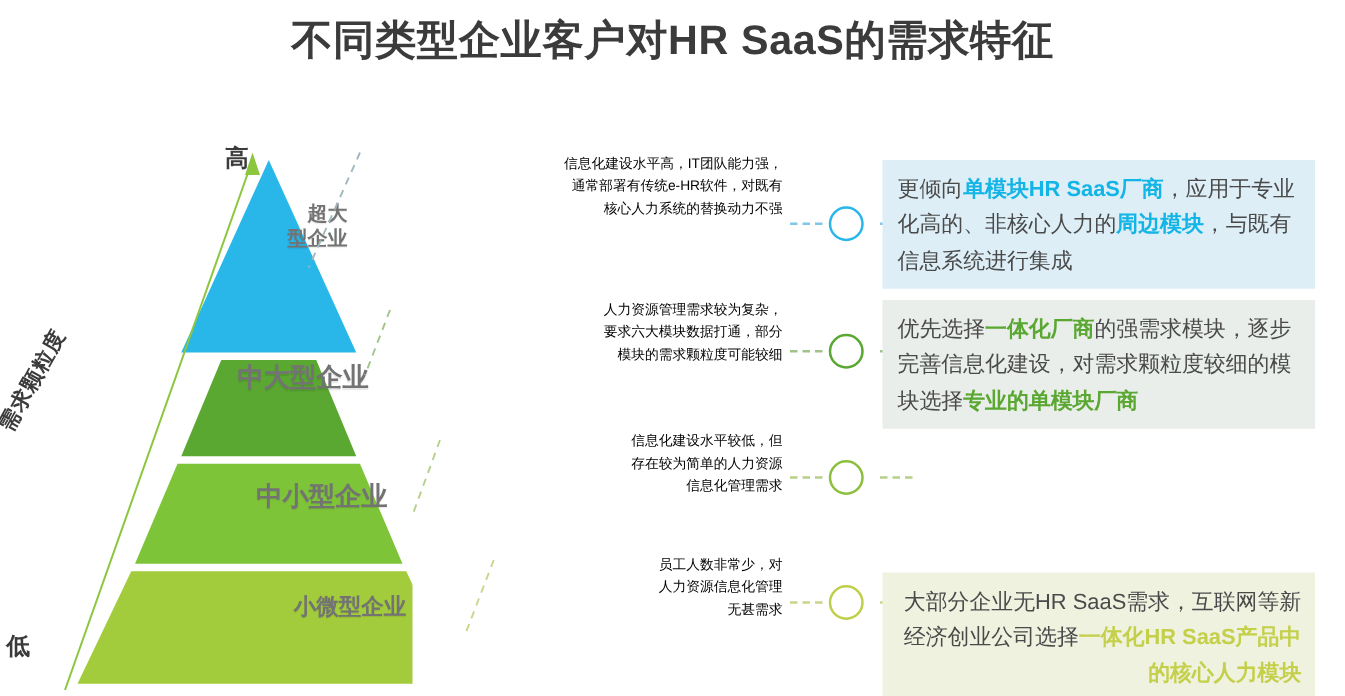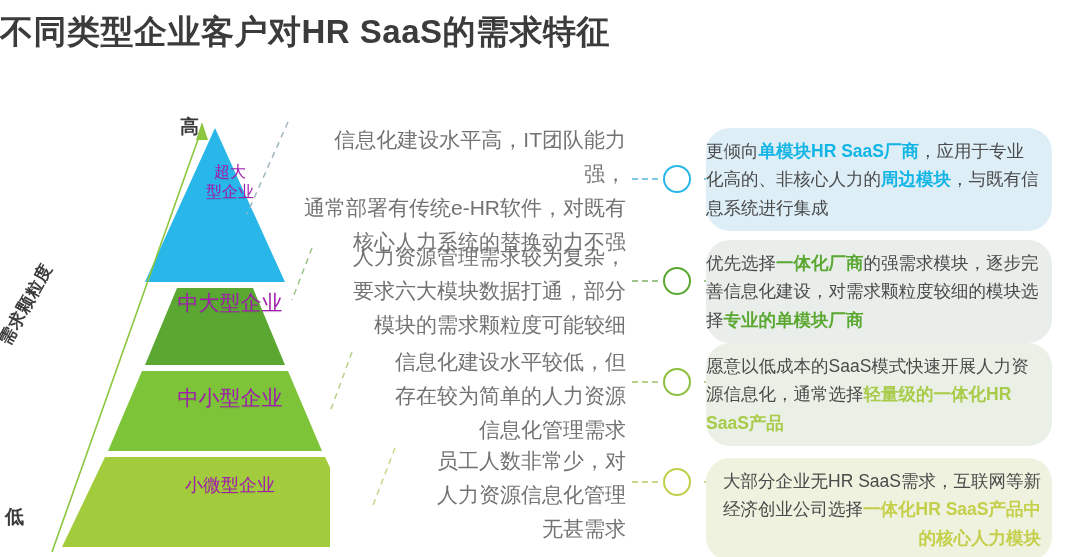--- a/index.html
+++ b/index.html
@@ -13,41 +13,42 @@
   #page {
     position: relative;
     width: 1076px; height: 557px;
     background: #ffffff;
   }
 
   
   .title {
     position: absolute;
     top: 8px; left: 0; width: 1076px;
+    text-align: center;
     font-size: 33px;
     font-weight: bold;
     color: #3b3b3b;
     letter-spacing: 0.5px;
     line-height: 48px;
     white-space: nowrap;
   }
 
   
   .pyramid-area {
     position: absolute;
     left: 0; top: 100px;
     width: 330px; height: 457px;
   }
   .pyr-svg { position: absolute; left: 0; top: 0; }
 
   .tier-label {
     position: absolute;
-    color: #a21caf;
-    font-weight: normal;
-    text-align: center;
+    color: #737373;
+    font-weight: bold;
+    text-align: right;
     line-height: 1.22;
     text-shadow: 0 1px 1px rgba(0,0,0,0.10);
     white-space: pre-line;
     pointer-events: none;
   }
   .tier-label-1 { left: 182px; top: 62px; width: 96px; font-size: 16px; }
   .tier-label-2 { left: 165px; top: 190px; width: 130px; font-size: 21px; }
   .tier-label-3 { left: 150px; top: 285px; width: 160px; font-size: 21px; }
   .tier-label-4 { left: 135px; top: 375px; width: 190px; font-size: 18px; }
 
@@ -90,36 +91,35 @@
     width: 28px; height: 28px;
     border-radius: 50%;
     border: 2px solid #29b6e8;
     background: transparent;
   }
 
   
   .mid-text {
     position: absolute;
     text-align: right;
-    font-size: 21px;
+    font-size: 11px;
     line-height: 1.62;
-    color: #737373;
+    color: #000000;
     white-space: pre-line;
   }
 
   
   .panel {
     position: absolute;
     left: 706px;
     width: 346px;
-    padding: 9px 11px 9px 0;
+    padding: 9px 11px 9px 12px;
     font-size: 17.5px;
     line-height: 1.62;
     color: #4a4a4a;
-    border-radius: 24px;
   }
   .panel em { font-style: normal; font-weight: bold; }
 
   
   .guide-svg { position: absolute; left: 0; top: 0; pointer-events: none; }
 </style>
 </head>
 <body>
 
 <div id="page">
@@ -190,16 +190,15 @@
     <span class="conn-dash right" style="border-top-color: rgb(182, 208, 137);"></span>
   </div>
   <div class="connector" id="conn-4" style="left:632px; top:465px;">
     <span class="conn-dash left" style="border-top-color: rgb(204, 212, 138);"></span>
     <span class="conn-circle" style="border-color: rgb(191, 207, 74);"></span>
     <span class="conn-dash right" style="border-top-color: rgb(204, 212, 138);"></span>
   </div>
 
   <div class="panel" id="panel-1" style="top: 128px; background: rgb(221, 238, 247);"><span>更倾向</span><em style="color: rgb(18, 181, 229);">单模块HR SaaS厂商</em><span>，应用于专业化高的、非核心人力的</span><em style="color: rgb(18, 181, 229);">周边模块</em><span>，与既有信息系统进行集成</span></div>
   <div class="panel" id="panel-2" style="top: 240px; background: rgb(234, 238, 234);"><span>优先选择</span><em style="color: rgb(90, 168, 50); text-align: right;">一体化厂商</em><span>的强需求模块，逐步完善信息化建设，对需求颗粒度较细的模块选择</span><em style="color: rgb(90, 168, 50); text-align: center;">专业的单模块厂商</em></div>
-  <div class="panel" id="panel-3" style="top: 343px; background: rgb(234, 240, 230);"><span>愿意以低成本的SaaS模式快速开展人力资源信息化，通常选择</span><em style="color: rgb(168, 204, 74);">轻量级的一体化HR SaaS产品</em></div>
   <div class="panel" id="panel-4" style="top: 458px; background: rgb(240, 242, 224); text-align: right;"><span>大部分企业无HR SaaS需求，互联网等新经济创业公司选择</span><em style="color: rgb(196, 207, 74);">一体化HR SaaS产品中的核心人力模块</em></div>
 
 </div>
 
 </body></html>

